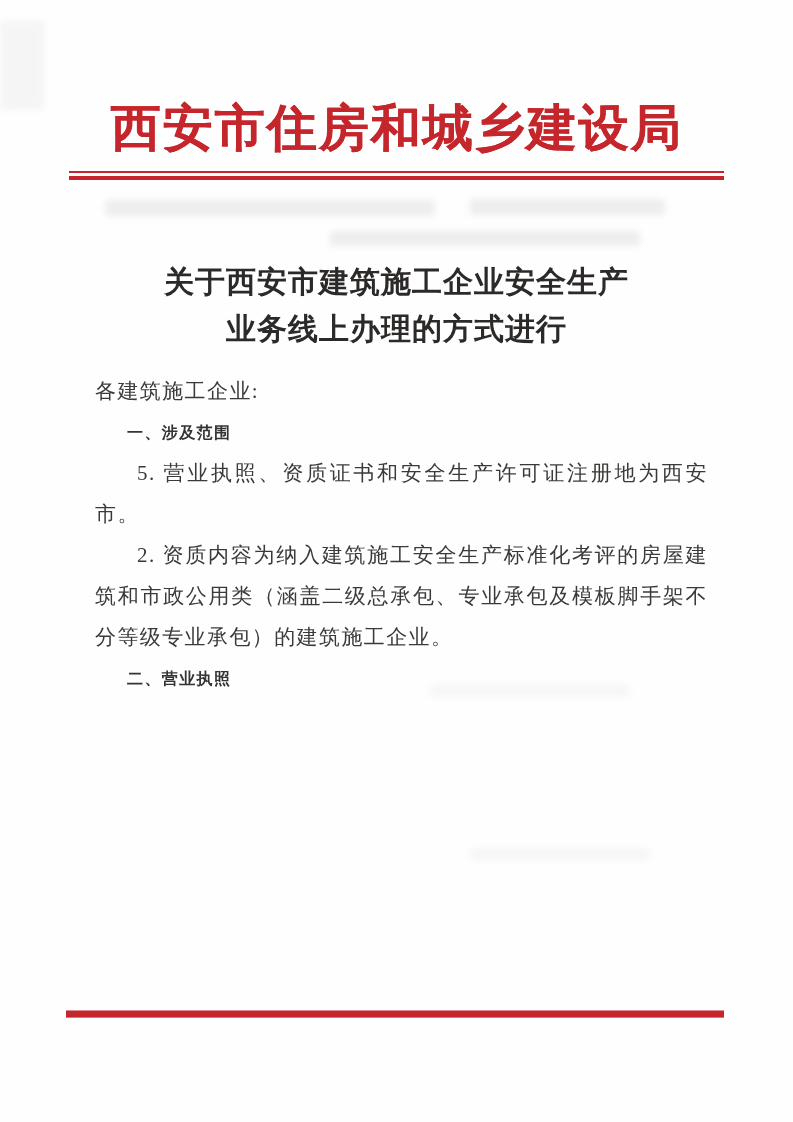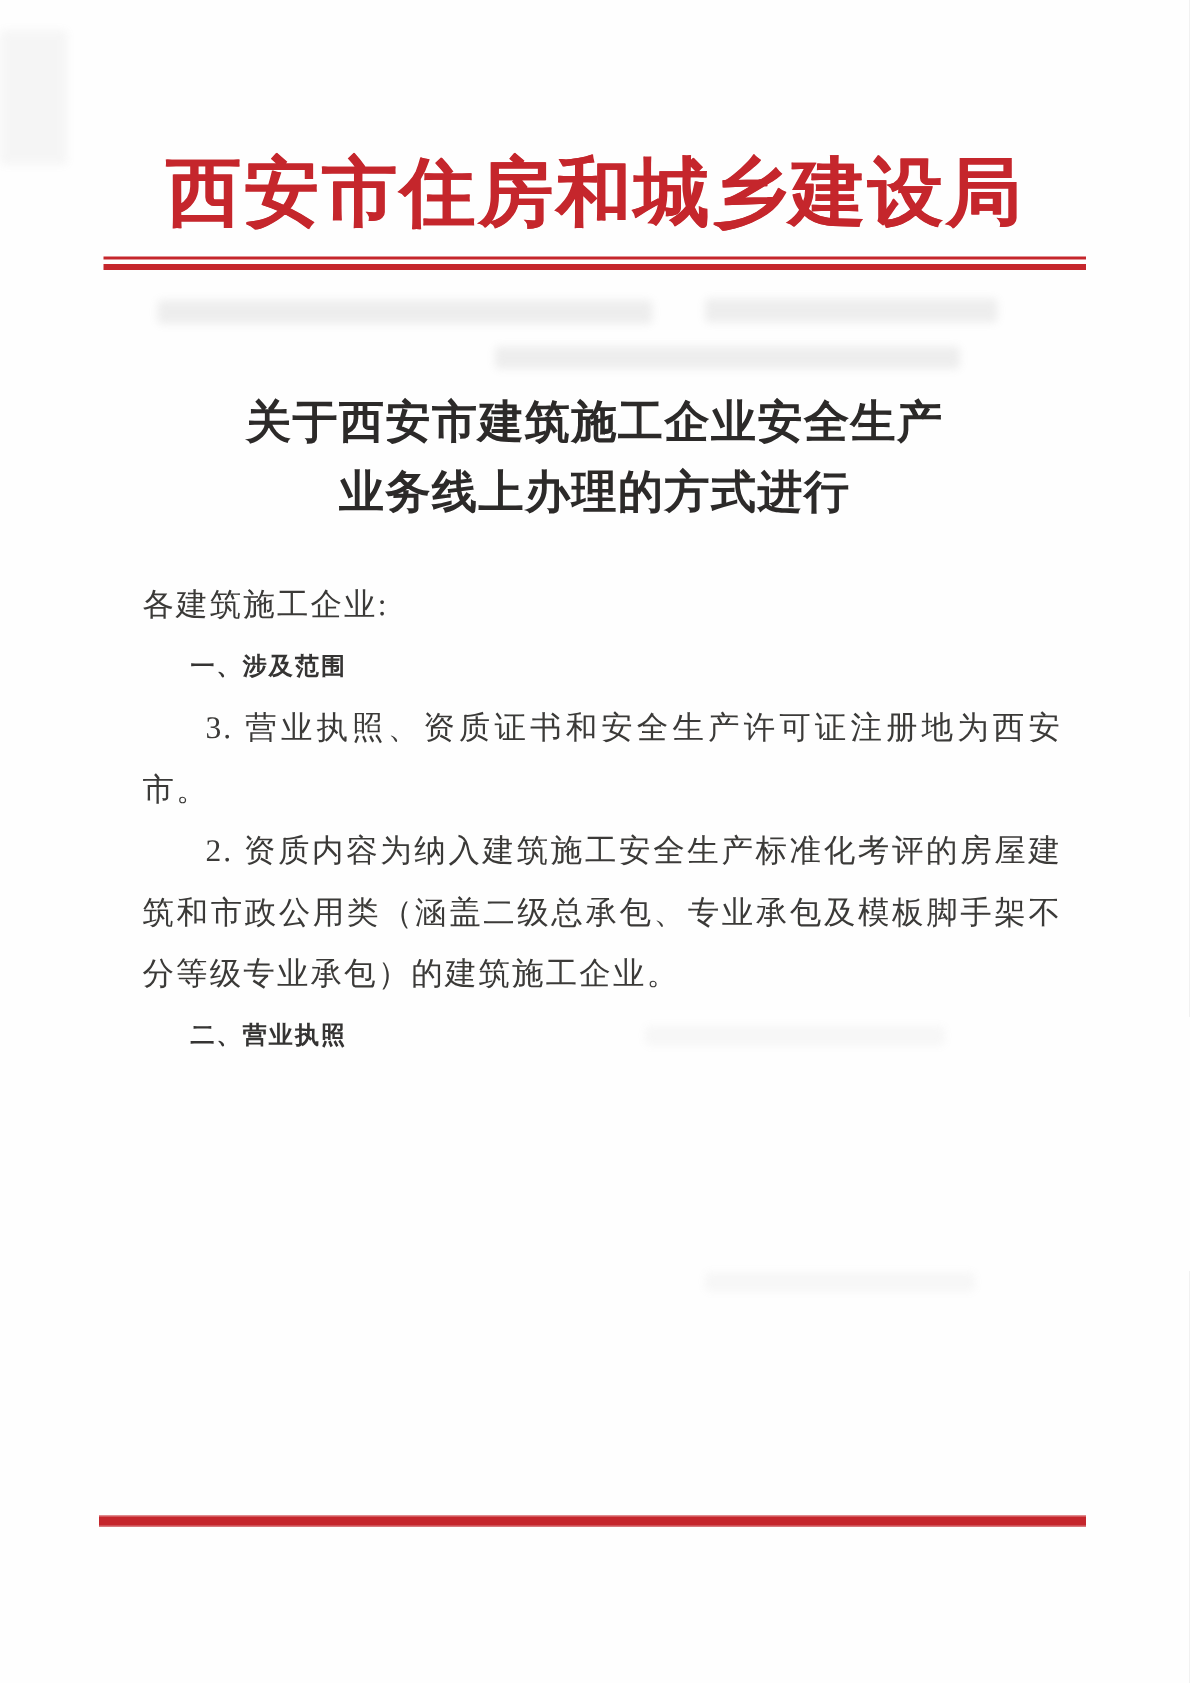--- a/index.html
+++ b/index.html
@@ -75,21 +75,20 @@
   .doc-body {
     position: absolute;
     top: 371px;
     left: 95px;
     width: 613px;
     font-size: 21px;
     line-height: 41px;
     letter-spacing: 1.4px;
     color: #3b3a38;
     text-align: justify;
-    margin-top: 12px;
   }
   .doc-body p {
     margin: 0;
   }
   .indent {
     text-indent: 2em;
   }
   .section-heading {
     font-family: "Liberation Sans", "DejaVu Sans", sans-serif;
     font-weight: 700;
@@ -127,20 +126,20 @@
   <div class="bleed bleed-f"></div>
 
   <div class="doc-title">
     <div>关于西安市建筑施工企业安全生产</div>
     <div>业务线上办理的方式进行</div>
   </div>
 
   <div class="doc-body">
     <p>各建筑施工企业:</p>
     <p class="section-heading">一、涉及范围</p>
-    <p class="indent">3. 营业执照、资质证书和安全生产许可证注册地为西安市。</p>
+    <p class="indent">5. 营业执照、资质证书和安全生产许可证注册地为西安市。</p>
     <p class="indent">2. 资质内容为纳入建筑施工安全生产标准化考评的房屋建筑和市政公用类（涵盖二级总承包、专业承包及模板脚手架不分等级专业承包）的建筑施工企业。</p>
     <p class="section-heading">二、营业执照</p>
   </div>
 
   <div class="footer-rule"></div>
 
 </div>
 
 </body></html>

